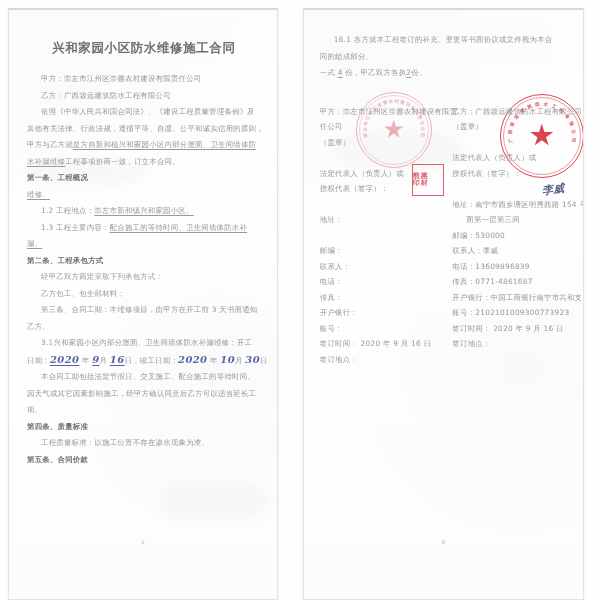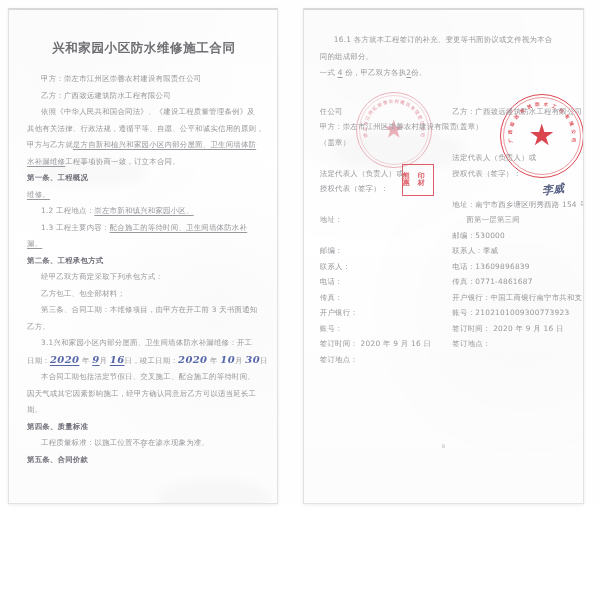--- a/index.html
+++ b/index.html
@@ -2,21 +2,21 @@
 <html><head>
 <meta charset="utf-8">
 <style>
   html,body{margin:0;padding:0;}
   body{
     width:600px;height:600px;overflow:hidden;
     background:#ffffff;
     font-family:"DejaVu Sans","Liberation Sans",sans-serif;
   }
   .spread{
-    position:relative;width:600px;height:504px;
+    position:relative;width:600px;height:600px;
     display:flex;gap:25px;
     padding:8px 16px 0 8px;box-sizing:border-box;
     background:#fefefe;
   }
   .page{
     position:relative;
     background:#ffffff;
     border:1px solid #e2e2e4;
     border-top:2px solid #d8d8da;
     box-shadow:0 1px 3px rgba(0,0,0,.08);
@@ -96,25 +96,26 @@
     position:absolute;left:50%;top:50%;
     transform-origin:0 0;
     white-space:nowrap;font-weight:bold;
   }
   .seal-a{ color:#e6a3ae; opacity:.85; }
   .seal-b{ color:#d8313c; opacity:.9; }
   .seal-sq{
     position:absolute;
     color:#d94a54;
     border:1.5px solid currentColor;
-    display:flex;align-items:center;justify-content:center;
-    flex-direction:row;
+    display:flex;align-items:flex-start;justify-content:center;
+    flex-direction:column;
     font-weight:bold;letter-spacing:1px;
     line-height:1;
     opacity:.88;
+    margin-left:10px;
   }
   .seal-sq div{font-size:7px;}
   .sign-scribble{
     position:absolute;
     color:#2f3b66;
     font-family:"DejaVu Serif","Liberation Serif",serif;
     font-style:italic;font-weight:bold;font-size:11px;
     transform:rotate(-7deg);
     opacity:.8;
   }
@@ -268,22 +269,22 @@
         </div>
 
         <div class="seal-sq" style="left:82px;top:60px;width:30px;height:30px;">
           <div>熊惠</div>
           <div>印材</div>
         </div>
 
         <div class="sign-scribble" style="left:222px;top:78px;">李威</div>
 
         <div class="sigcol">
+          <p class="p">甲方：崇左市江州区崇善农村建设有限责</p>
           <p class="p">任公司</p>
-          <p class="p">甲方：崇左市江州区崇善农村建设有限责</p>
           <p class="p">（盖章）</p>
           <div class="sigrow"></div>
           <p class="p">法定代表人（负责人）或</p>
           <p class="p">授权代表（签字）：</p>
           <div class="sigrow"></div>
           <p class="p">地址：</p>
           <div class="sigrow"></div>
           <p class="p">邮编：</p>
           <p class="p">联系人：</p>
           <p class="p">电话：</p>

